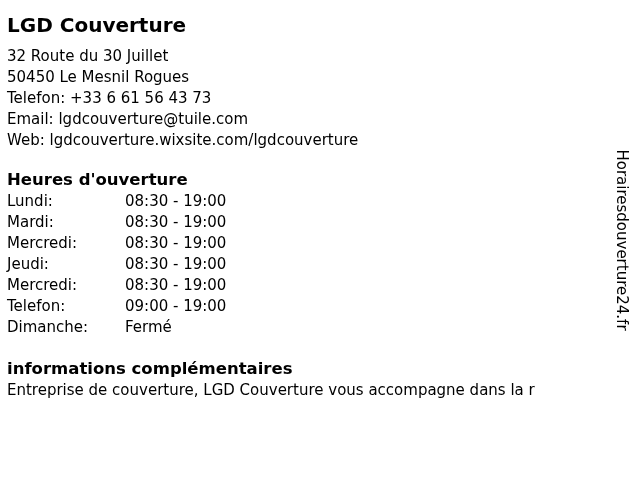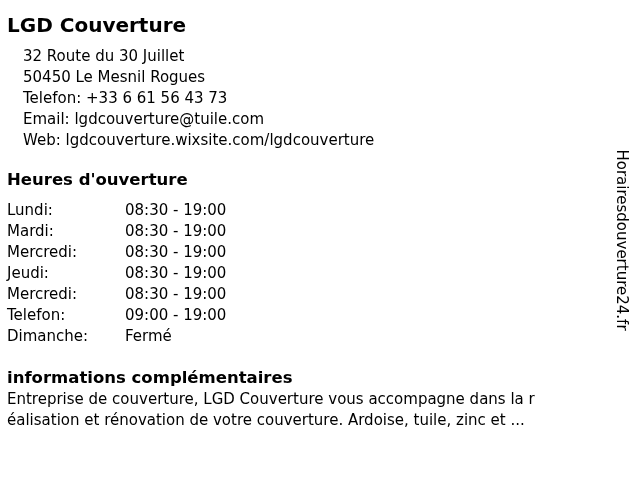--- a/index.html
+++ b/index.html
@@ -23,31 +23,30 @@
     font-size: 20px;
     line-height: 26px;
     font-weight: bold;
     margin: 0 0 8px 0;
     white-space: nowrap;
   }
   .contact-line {
     font-size: 15px;
     line-height: 21px;
     white-space: nowrap;
-    margin-left: 16px;
   }
   .section-title {
     font-size: 16.5px;
     line-height: 22px;
     font-weight: bold;
     margin: 0;
     white-space: nowrap;
   }
   .hours-title { margin-top: 18px; }
-  .hours-table { margin-top: 9px; }
+  .hours-table { }
   .hours-row {
     font-size: 15px;
     line-height: 21px;
     display: flex;
   }
   .hours-day {
     width: 118px;
     flex: 0 0 118px;
     white-space: nowrap;
   }
@@ -117,18 +116,17 @@
     <div class="hours-row">
       <span class="hours-day">Dimanche:</span>
       <span class="hours-time">Fermé</span>
     </div>
   </div>
 
   <h2 class="section-title info-title">informations complémentaires</h2>
 
   <div class="info-paragraph">
     <div class="info-line">Entreprise de couverture, LGD Couverture vous accompagne dans la r</div>
-    <div class="info-line">éalisation et rénovation de votre couverture. Ardoise, tuile, zinc et ...</div>
   </div>
 
 </div>
 
 <div class="watermark">Horairesdouverture24.fr</div>
 
 </body></html>

